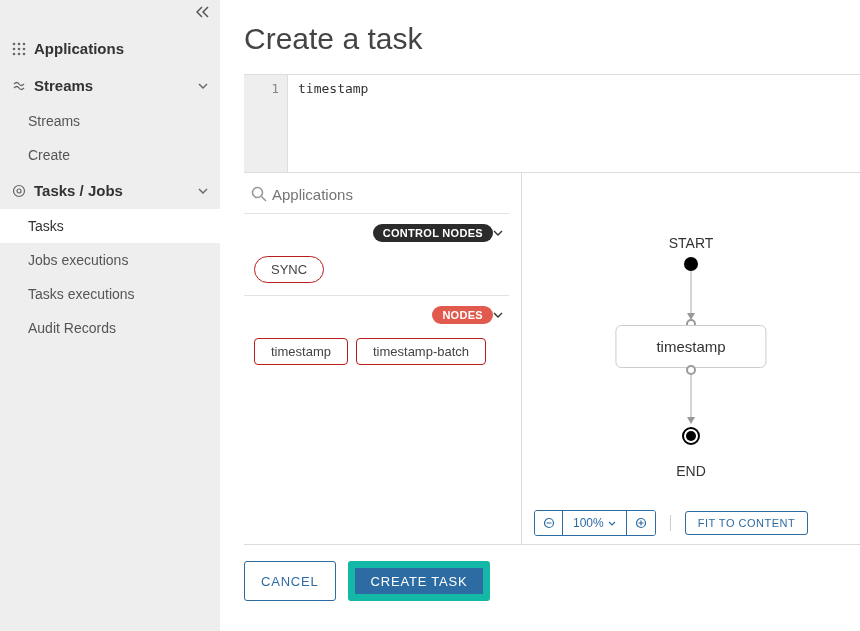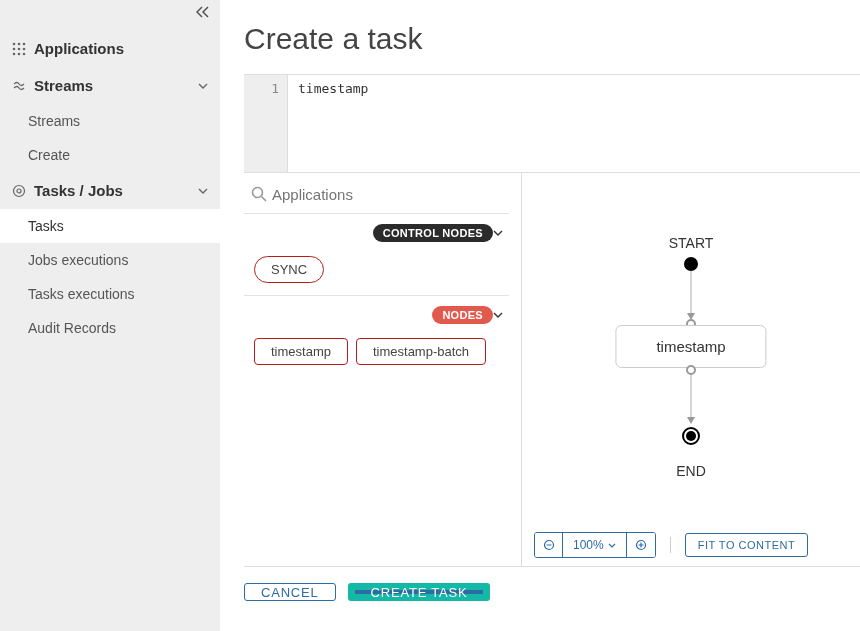--- a/index.html
+++ b/index.html
@@ -59,21 +59,21 @@
   .zoom-controls { position: absolute; bottom: 8px; left: 12px; display: flex; align-items: center; gap: 14px; }
   .zoom-group { display: flex; border: 1px solid #2d6ca2; border-radius: 3px; overflow: hidden; }
   .zg-btn { width: 28px; height: 24px; display: flex; align-items: center; justify-content: center; color: #2d6ca2; font-size: 13px; background: #fff; cursor: pointer; border-right: 1px solid #2d6ca2; }
   .zg-btn:last-child { border-right: none; }
   .zg-zoom { padding: 0 10px; display: flex; align-items: center; height: 24px; color: #2d6ca2; font-size: 12px; gap: 4px; border-right: 1px solid #2d6ca2; cursor: pointer; }
   .divider { width: 1px; height: 16px; background: #ccc; }
   .fit-btn { border: 1px solid #2d6ca2; border-radius: 3px; height: 24px; padding: 0 12px; display: flex; align-items: center; color: #2d6ca2; font-size: 11px; letter-spacing: 0.5px; background: #fff; cursor: pointer; }
 
   
   .footer { border-top: 1px solid #ddd; padding: 16px 0 0 0; display: flex; gap: 12px; }
-  .btn { height: 18px; padding: 0 16px; border-radius: 3px; font-size: 13px; letter-spacing: 0.8px; font-weight: 500; cursor: pointer; display: inline-flex; align-items: center; }
+  .btn { height: 40px; padding: 0 16px; border-radius: 3px; font-size: 13px; letter-spacing: 0.8px; font-weight: 500; cursor: pointer; display: inline-flex; align-items: center; }
   .btn-outline { border: 1px solid #2d6ca2; color: #2d6ca2; background: #fff; }
   .btn-primary { border: 7px solid #14b8a6; background: #2d6ca2; color: #fff; }
 
   svg { display: block; }
 </style>
 </head>
 <body>
 
 <div class="app">
 

